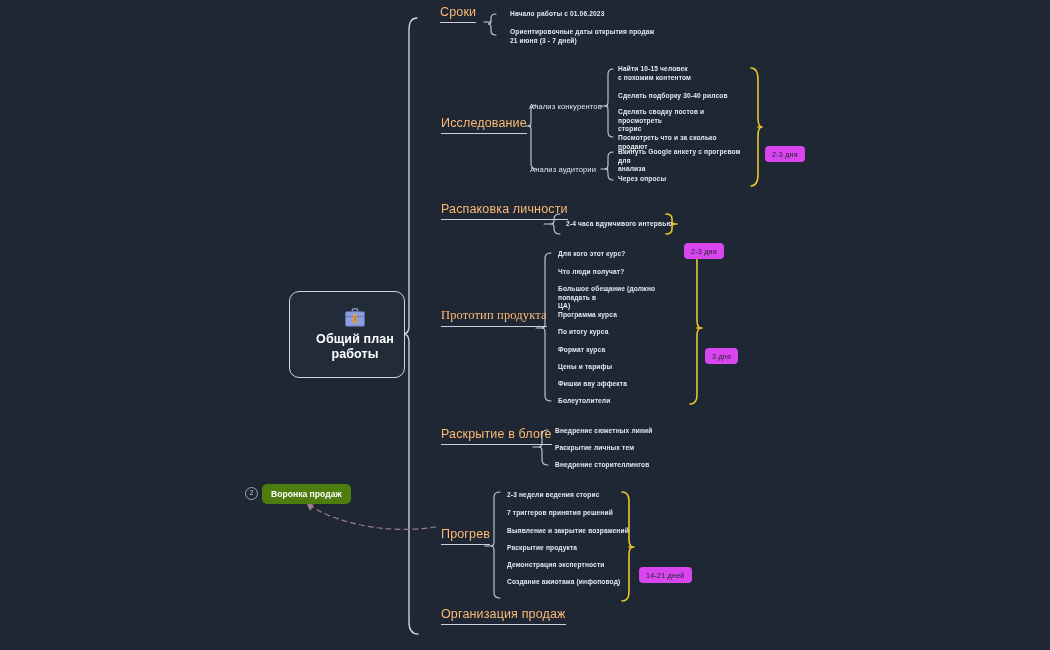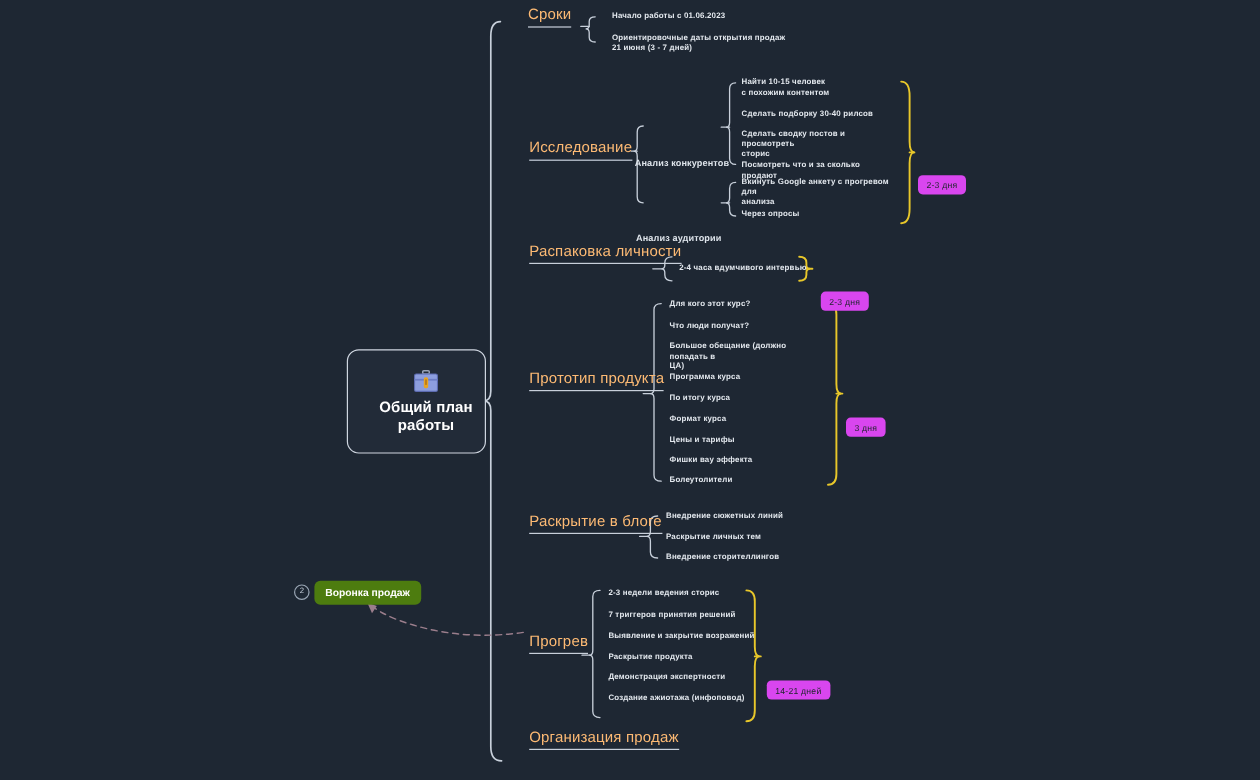--- a/index.html
+++ b/index.html
@@ -30,22 +30,22 @@
 
   
   .l1{
     color:#fdba74;font-size:12.5px;letter-spacing:.15px;
     white-space:nowrap;z-index:5;
   }
   .l1 .u{display:block;border-bottom:1.3px solid #c8d0db;padding-bottom:3px;}
 
   
   .l2{
-    color:#dfe5ec;font-size:7.6px;font-weight:bold;
-    white-space:nowrap;z-index:5;letter-spacing:.1px;margin-top:29px;
+    color:#dfe5ec;font-size:7.6px;font-weight:normal;
+    white-space:nowrap;z-index:5;letter-spacing:.1px;
   }
 
   
   .leaf{
     color:#e4e9ef;font-size:6.6px;font-weight:bold;
     line-height:8.6px;letter-spacing:.15px;z-index:5;
   }
 
   
   .badge{
@@ -161,21 +161,21 @@
 анализа</div>
 <div class="node leaf" style="left:618px;top:175px;width:120px;">Через опросы</div>
 <div class="node badge" style="left:765px;top:118px;">2-3 дня</div>
 
 <div class="node l1" style="left:441px;top:202px;">
   <span class="u">Распаковка личности</span>
 </div>
 <div class="node leaf" style="left:566px;top:220px;width:110px;">2-4 часа вдумчивого интервью</div>
 <div class="node badge" style="left:684px;top:215px;">2-3 дня</div>
 
-<div class="node l1" style="left:441px;top:308px;">
+<div class="node l1" style="left:441px;top:308px;font-family:Liberation Serif, serif;">
   <span class="u">Прототип продукта</span>
 </div>
 <div class="node leaf" style="left:558px;top:250px;width:125px;">Для кого этот курс?</div>
 <div class="node leaf" style="left:558px;top:268px;width:125px;">Что люди получат?</div>
 <div class="node leaf" style="left:558px;top:285px;width:126px;white-space:pre-line;">Большое обещание (должно попадать в
 ЦА)</div>
 <div class="node leaf" style="left:558px;top:311px;width:125px;">Программа курса</div>
 <div class="node leaf" style="left:558px;top:328px;width:125px;">По итогу курса</div>
 <div class="node leaf" style="left:558px;top:346px;width:125px;">Формат курса</div>
 <div class="node leaf" style="left:558px;top:363px;width:125px;">Цены и тарифы</div>

